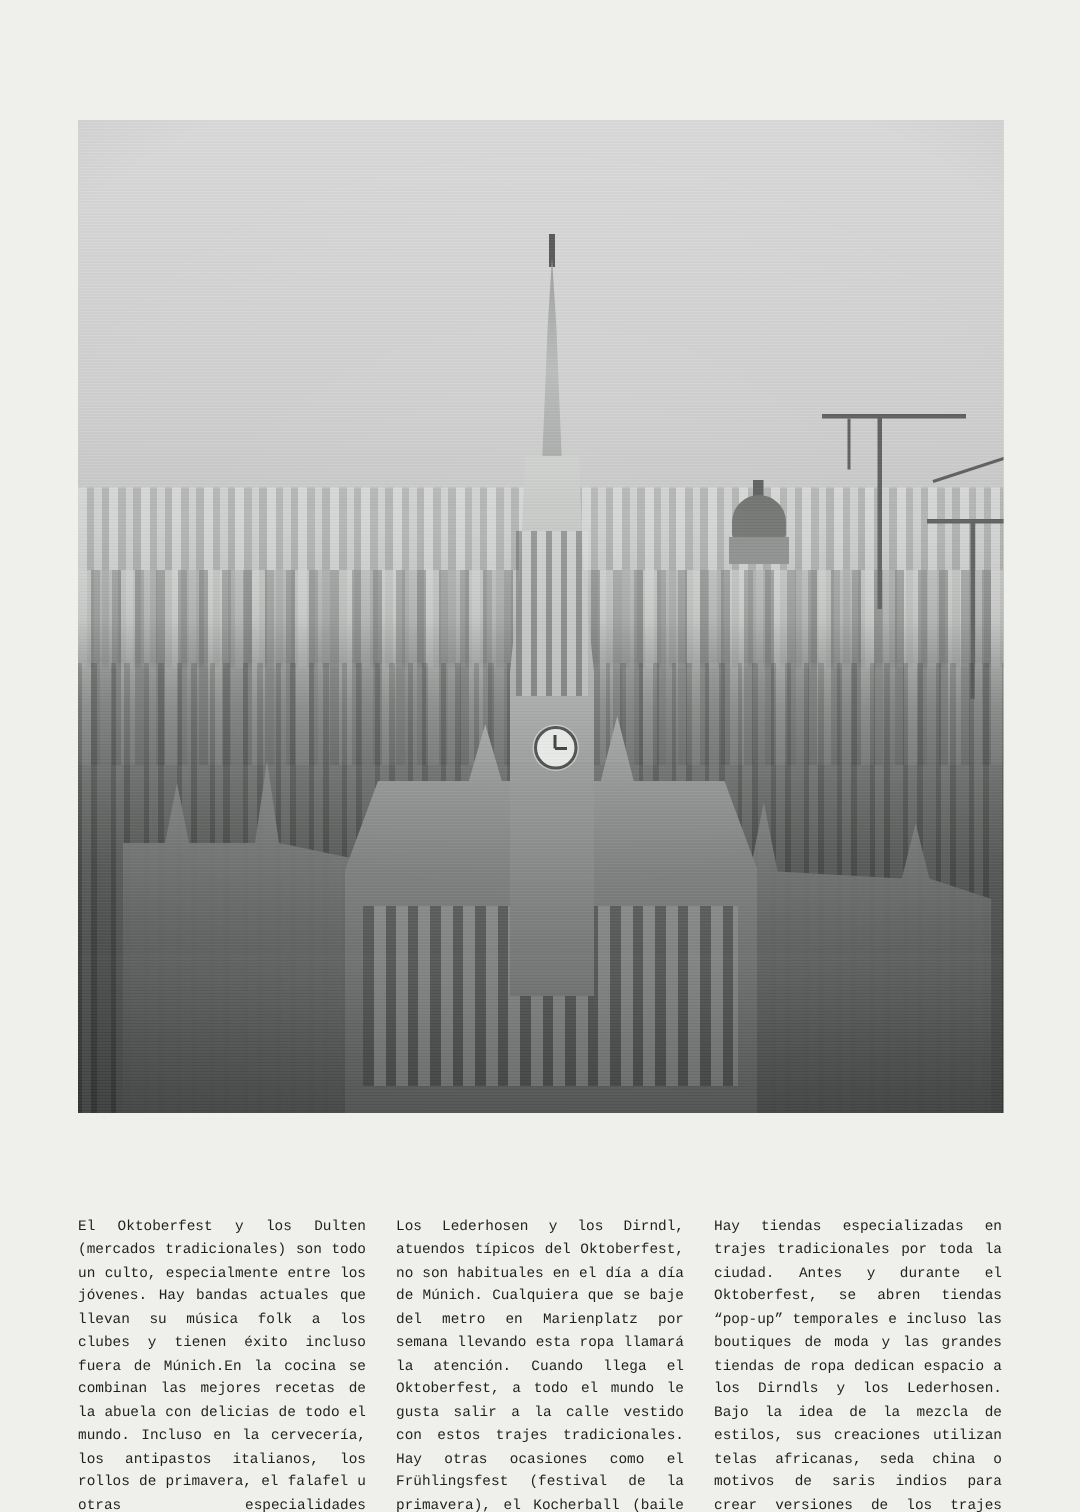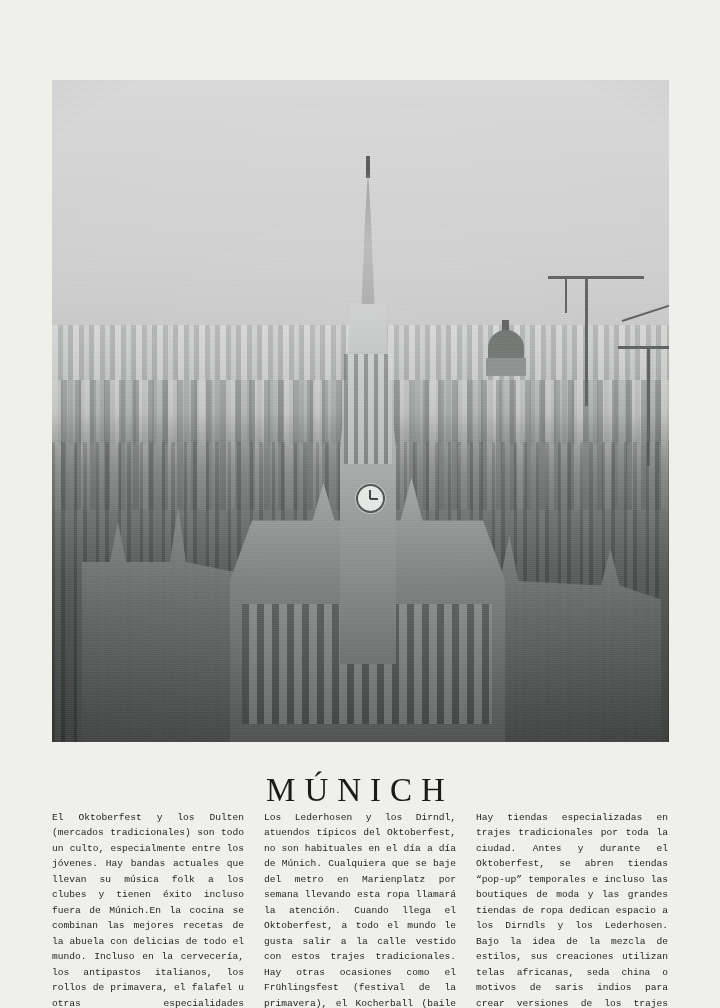--- a/index.html
+++ b/index.html
@@ -321,21 +321,20 @@
       <div class="tower-spire"></div>
       <div class="tower-body"></div>
       <div class="tower-arcade"></div>
       <div class="tower-clock"></div>
     </div>
 
     <div class="photo-vignette"></div>
     <div class="photo-grain"></div>
   </div>
 
-  <h1 class="title">MÚNICH</h1>
 
   <div class="columns">
     <p class="col">El Oktoberfest y los Dulten (mercados tradicionales) son todo un culto, especialmente entre los jóvenes. Hay bandas actuales que llevan su música folk a los clubes y tienen éxito incluso fuera de Múnich.En la cocina se combinan las mejores recetas de la abuela con delicias de todo el mundo. Incluso en la cervecería, los antipastos italianos, los rollos de primavera, el falafel u otras especialidades internacionales también se sirven con jugo de cebada y pretzels.</p>
     <p class="col">Los Lederhosen y los Dirndl, atuendos típicos del Oktoberfest, no son habituales en el día a día de Múnich. Cualquiera que se baje del metro en Marienplatz por semana llevando esta ropa llamará la atención. Cuando llega el Oktoberfest, a todo el mundo le gusta salir a la calle vestido con estos trajes tradicionales. Hay otras ocasiones como el Frühlingsfest (festival de la primavera), el Kocherball (baile de los sirvientes) y también las fiestas de clubes con el lema “Nacht der Tracht” o “Heimatabend”.</p>
     <p class="col">Hay tiendas especializadas en trajes tradicionales por toda la ciudad. Antes y durante el Oktoberfest, se abren tiendas “pop-up” temporales e incluso las boutiques de moda y las grandes tiendas de ropa dedican espacio a los Dirndls y los Lederhosen. Bajo la idea de la mezcla de estilos, sus creaciones utilizan telas africanas, seda china o motivos de saris indios para crear versiones de los trajes tradicionales adaptadas al siglo XXI que combinan moda y tradición.</p>
   </div>
 
 </div>
 
 </body></html>

